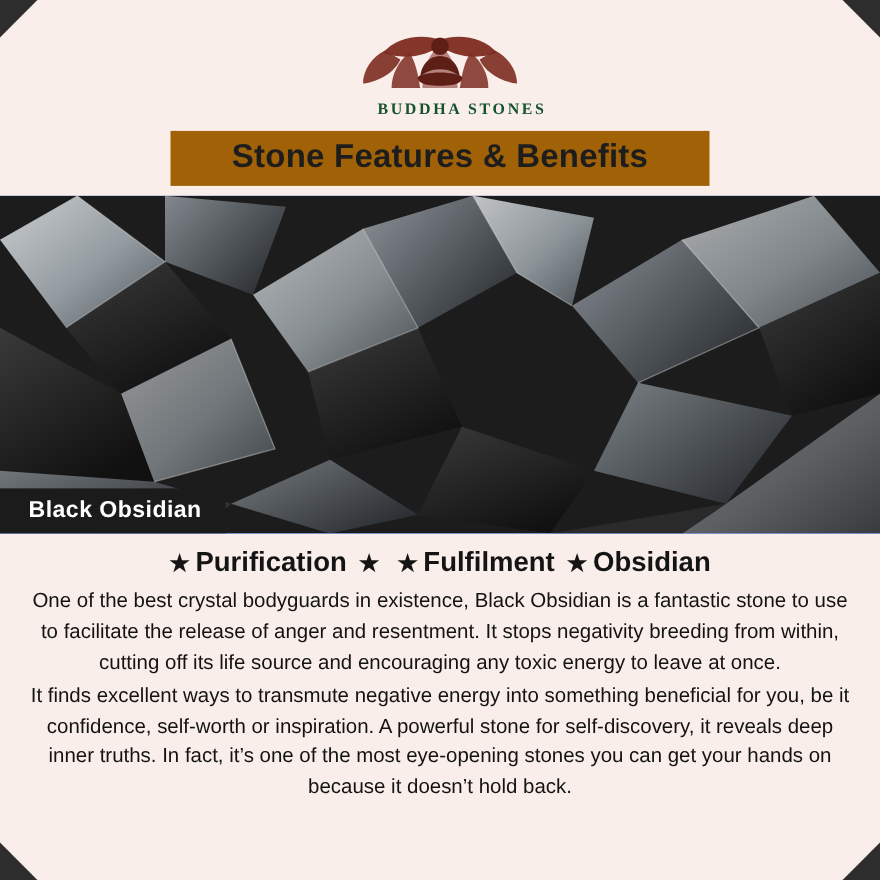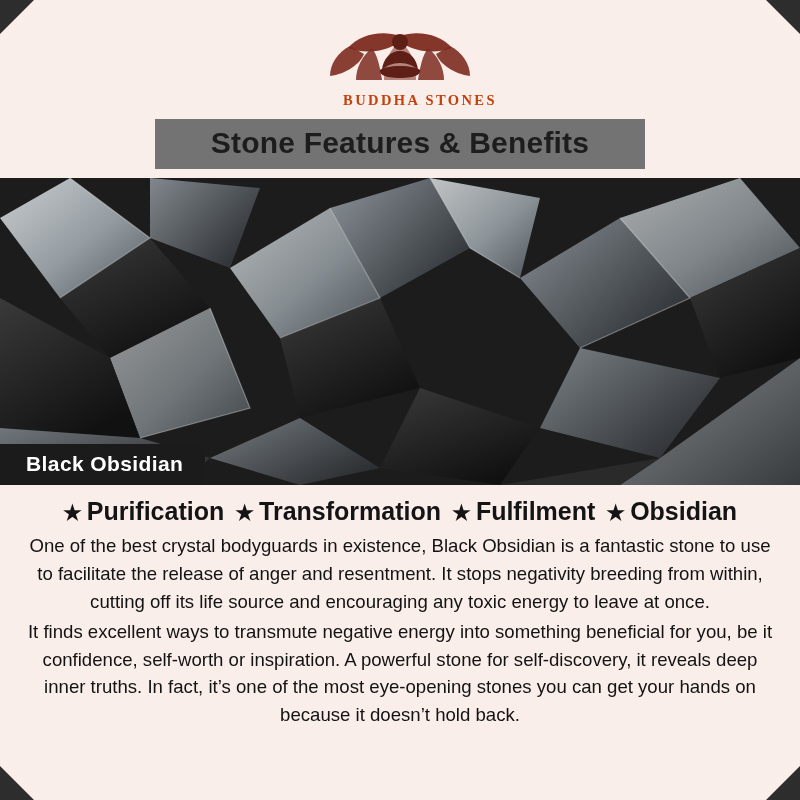--- a/index.html
+++ b/index.html
@@ -57,31 +57,31 @@
   .lotus-wrap {
     display: block;
     margin: 0 auto;
     width: 160px;
     height: 70px;
   }
   .brand-name {
     margin-top: 4px;
     font-size: 14.5px;
     letter-spacing: 2.4px;
-    color: #c2410c;
+    color: #14532d;
     font-weight: bold;
     font-family: "Liberation Serif", serif;
     margin-left: 40px;
   }
 
   
   .title-band {
     margin: 10px auto 0 auto;
     width: 490px;
-    background: #737373;
+    background: #a16207;
     text-align: center;
     padding: 7px 10px 9px 10px;
     box-sizing: border-box;
   }
   .title-band h1 {
     margin: 0;
     font-size: 30px;
     font-weight: bold;
     color: #1d1d1d;
     font-family: "Liberation Sans", sans-serif;
@@ -243,21 +243,20 @@
     <div class="stone-label">Black Obsidian</div>
   </div>
 
   <div class="benefits">
     <div class="benefit">
       <span class="star">★</span>
       <span>Purification</span>
     </div>
     <div class="benefit">
       <span class="star">★</span>
-      <span>Transformation</span>
     </div>
     <div class="benefit">
       <span class="star">★</span>
       <span>Fulfilment</span>
     </div>
     <div class="benefit">
       <span class="star">★</span>
       <span>Obsidian</span>
     </div>
   </div>

